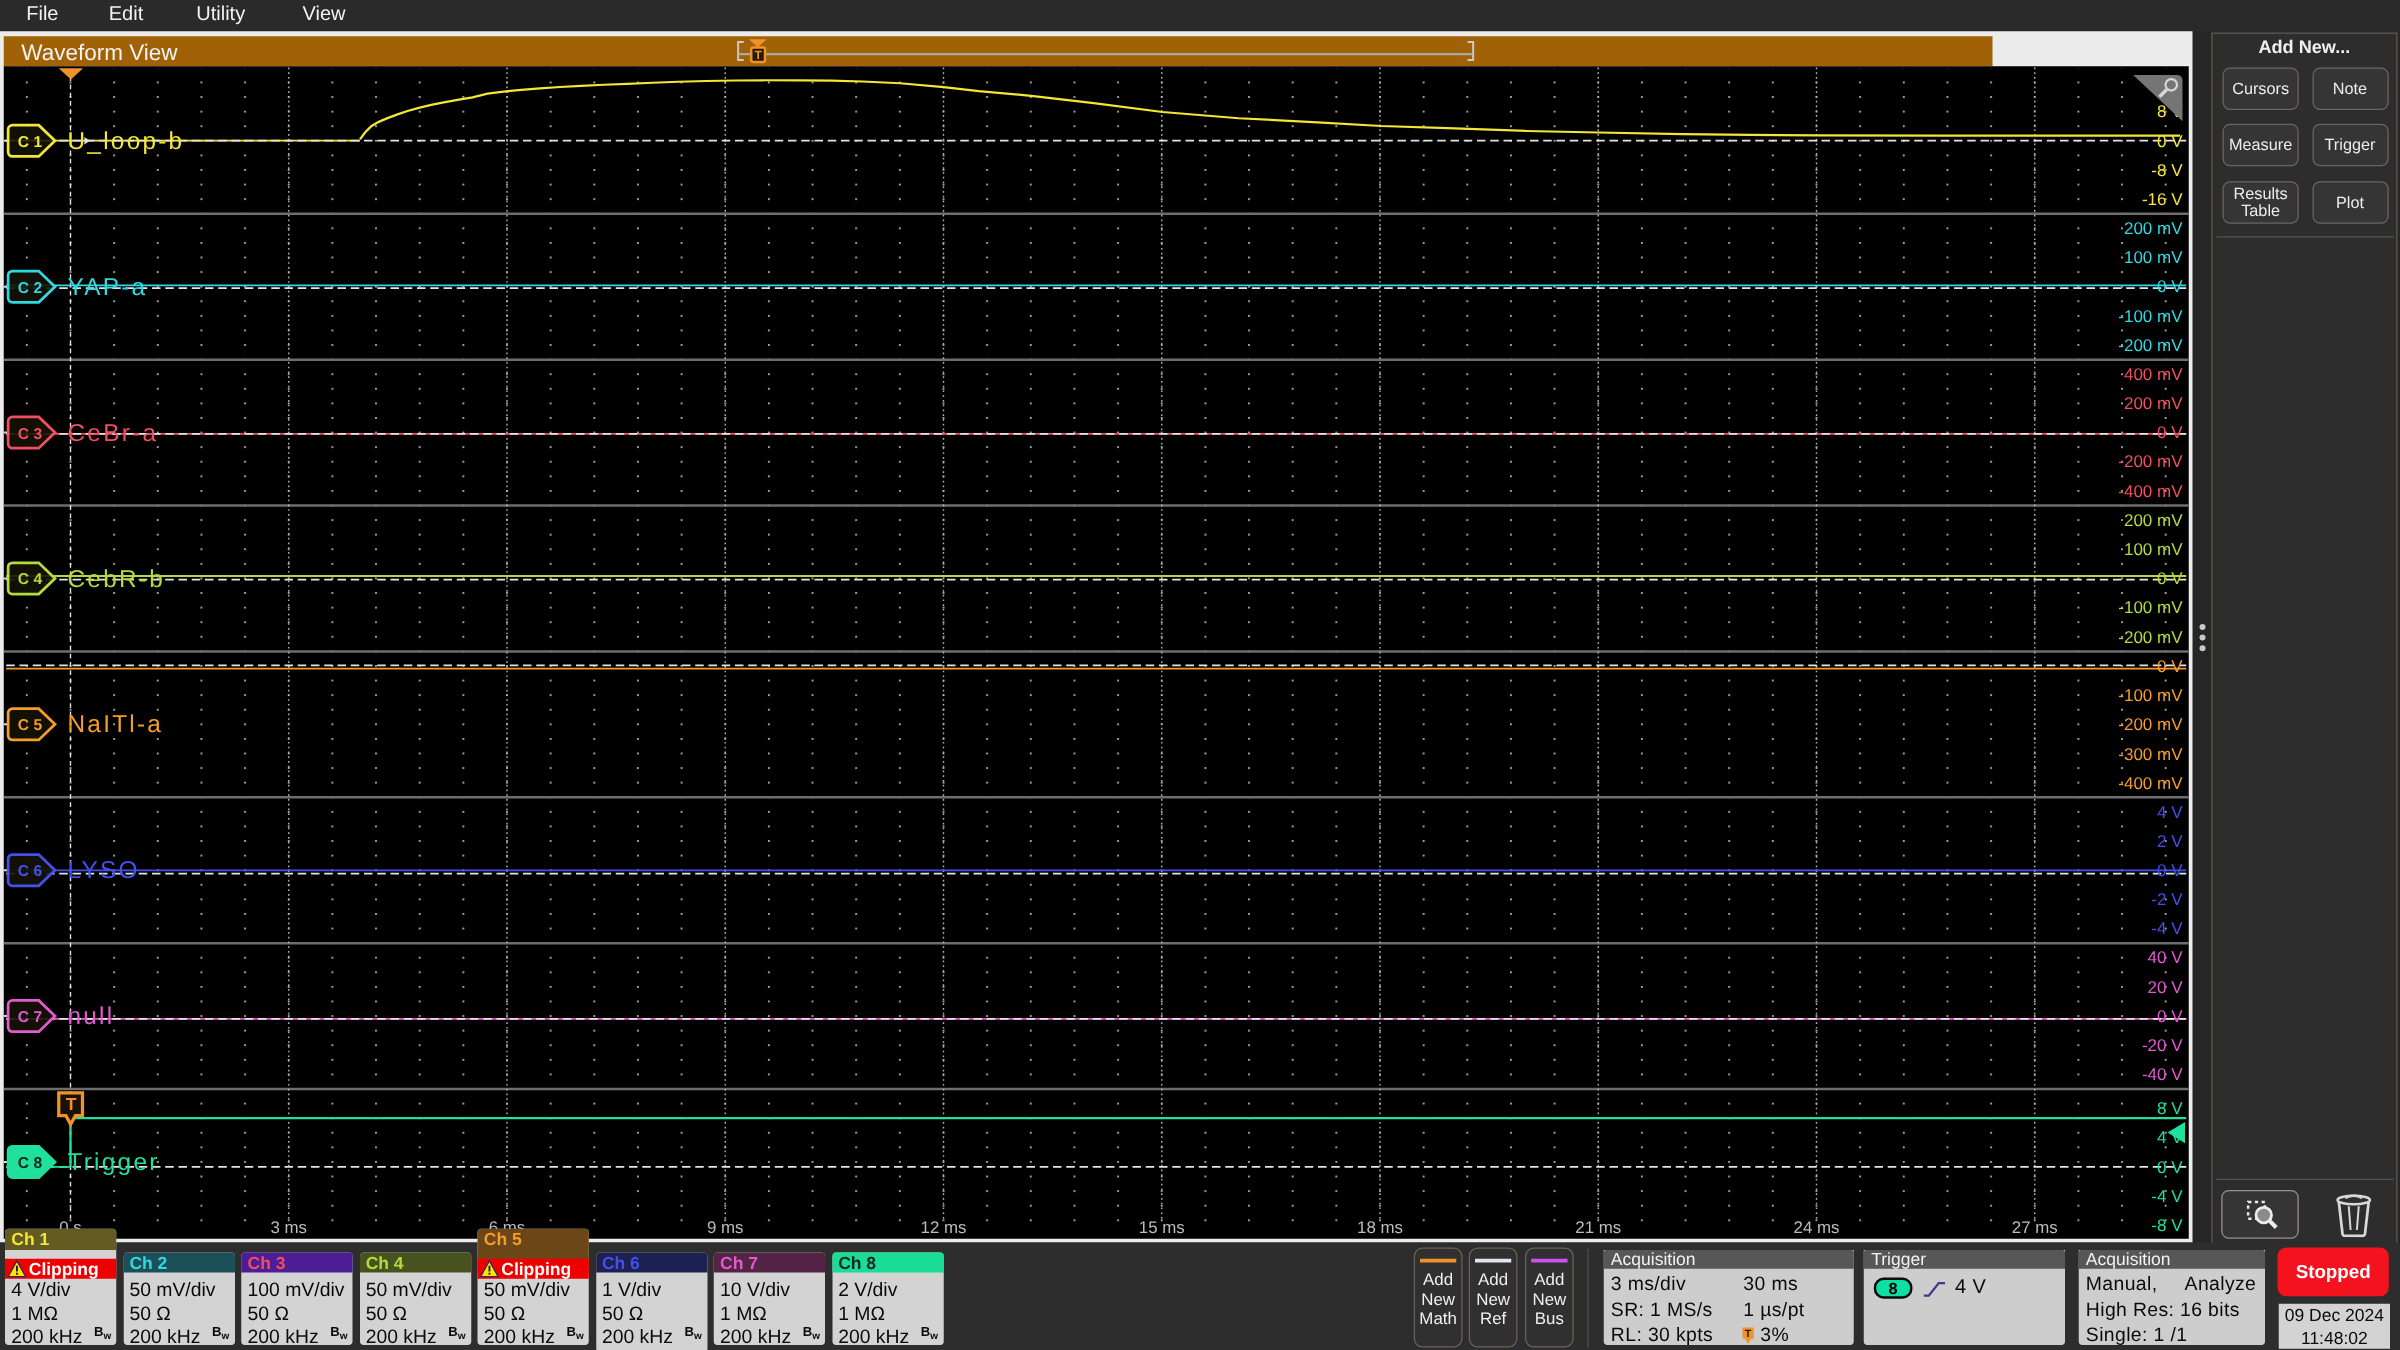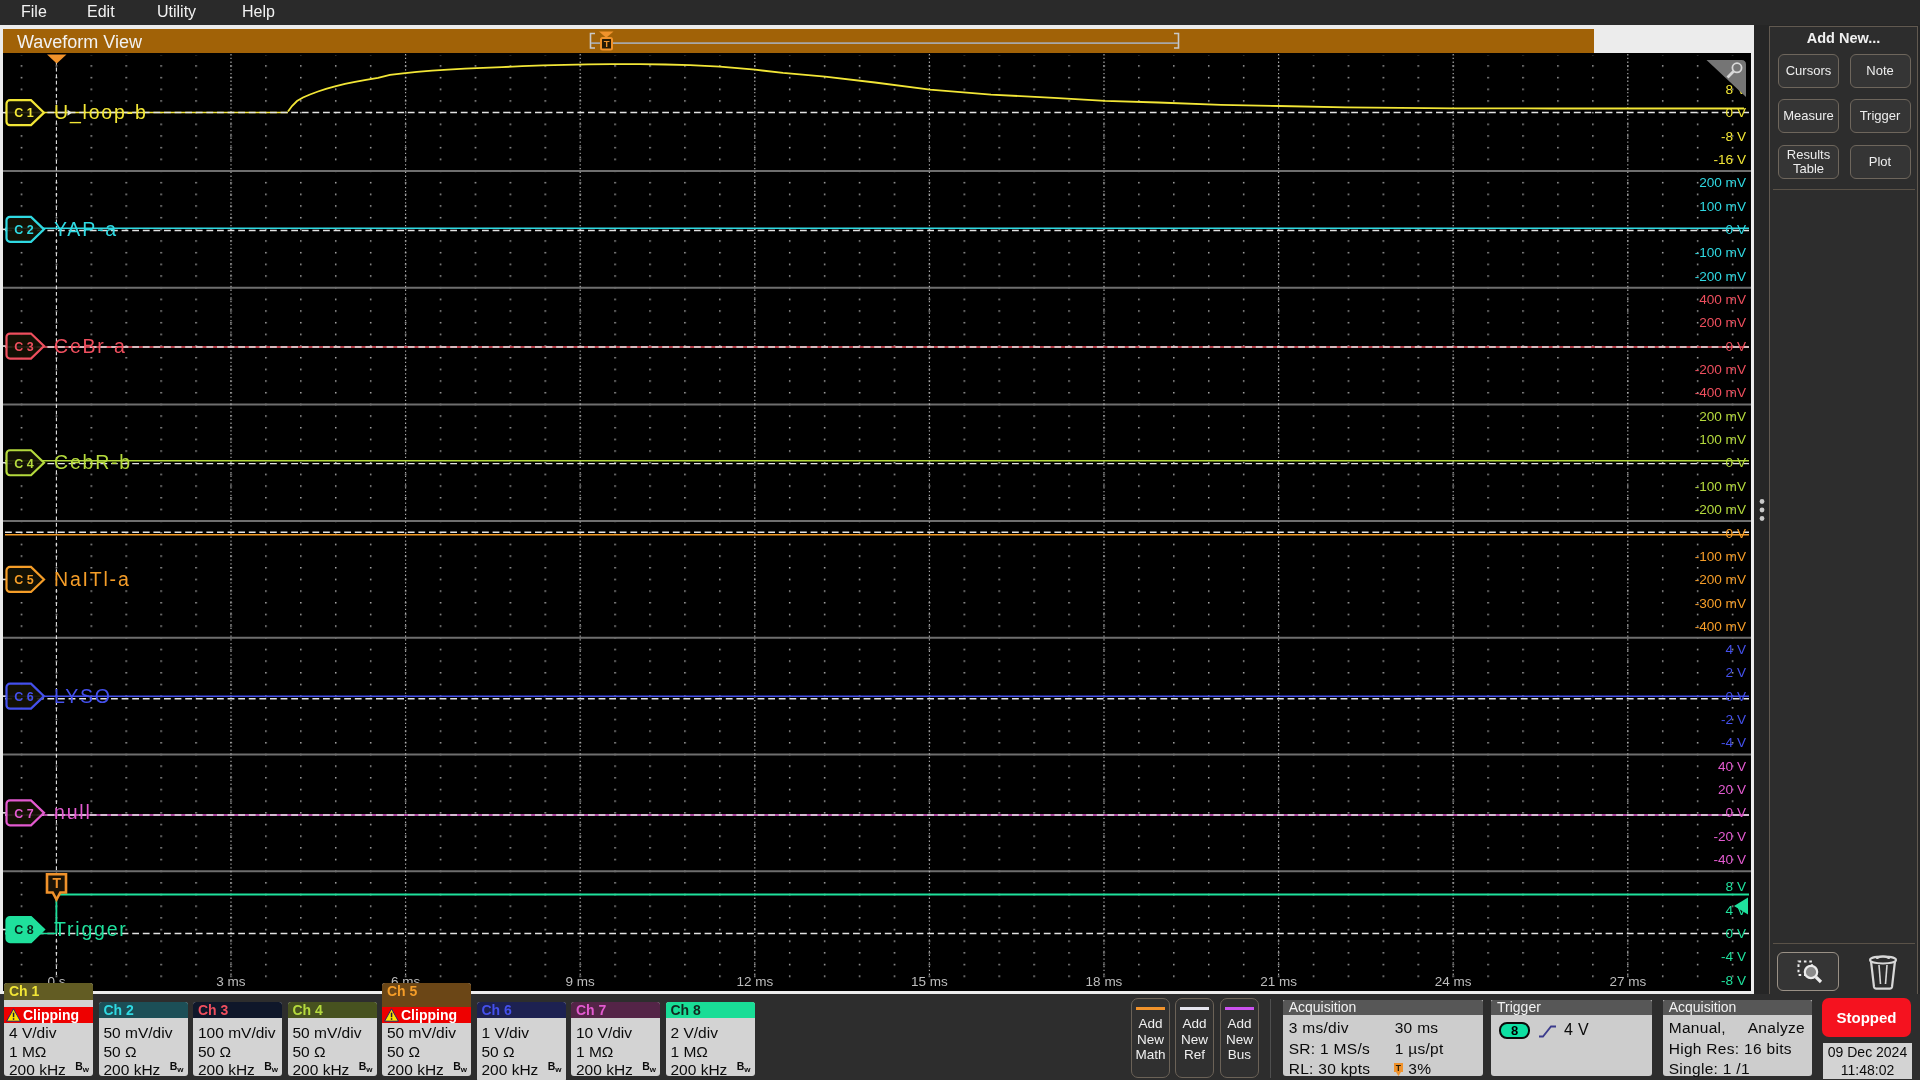--- a/index.html
+++ b/index.html
@@ -30,21 +30,21 @@
 #stopped{position:absolute;left:1822px;top:998px;width:89px;height:39px;background:#f5121f;border-radius:7px;
 color:#fff;font-weight:bold;font-size:15px;text-align:center;line-height:39px}
 #datetime{position:absolute;left:1823px;top:1043px;width:89px;height:36px;background:#d3d3d3;
 font-size:14px;color:#0a0a0a;text-align:center;line-height:17.5px;padding-top:1px}
 </style></head>
 <body>
 <div id="menubar">
     <span style="left:21px">File</span>
     <span style="left:87px">Edit</span>
 <span style="left:157px">Utility</span>
-    <span style="left:242px">Help</span>
+    <span style="left:242px">View</span>
   </div>
 
 <div id="wfborder">
 <div id="titlebar">
       <span style="position:absolute;left:14px;top:3px">Waveform View</span>
 <svg width="1748" height="25" style="position:absolute;left:0;top:0">
 <path d="M592,4.5 h-4.5 v14.5 h4.5" fill="none" stroke="#c9c9c9" stroke-width="1.6"></path>
 <path d="M1171,4.5 h4.5 v14.5 h-4.5" fill="none" stroke="#c9c9c9" stroke-width="1.6"></path>
 <line x1="588" y1="14.2" x2="1175" y2="14.2" stroke="#a8a8a8" stroke-width="1.8"></line>
 <polygon points="596,2.4 610.5,2.4 603.2,8.8" fill="#f0922b"></polygon>
@@ -233,21 +233,21 @@
 <div class="br" style="top:59px">1 MΩ</div>
 <div class="br" style="top:77px">200 kHz <span class="bw">B<span>w</span></span></div>
 </div>
 <div class="bdg" style="left:98.5px;top:1001.5px;height:74.5px">
 <div class="bh" style="background:#1c4f57;color:#2fd9e2;height:16px;line-height:16px">Ch 2</div>
 <div class="br" style="top:21.5px">50 mV/div</div>
 <div class="br" style="top:40.5px">50 Ω</div>
 <div class="br" style="top:58.5px">200 kHz <span class="bw">B<span>w</span></span></div>
 </div>
 <div class="bdg" style="left:193px;top:1001.5px;height:74.5px">
-<div class="bh" style="background:#0f172a;color:#ef4f5e;height:16px;line-height:16px">Ch 3</div>
+<div class="bh" style="background:#4c1d95;color:#ef4f5e;height:16px;line-height:16px">Ch 3</div>
 <div class="br" style="top:21.5px">100 mV/div</div>
 <div class="br" style="top:40.5px">50 Ω</div>
 <div class="br" style="top:58.5px">200 kHz <span class="bw">B<span>w</span></span></div>
 </div>
 <div class="bdg" style="left:287.5px;top:1001.5px;height:74.5px">
 <div class="bh" style="background:#47521f;color:#b5da3d;height:16px;line-height:16px">Ch 4</div>
 <div class="br" style="top:21.5px">50 mV/div</div>
 <div class="br" style="top:40.5px">50 Ω</div>
 <div class="br" style="top:58.5px">200 kHz <span class="bw">B<span>w</span></span></div>
 </div>

